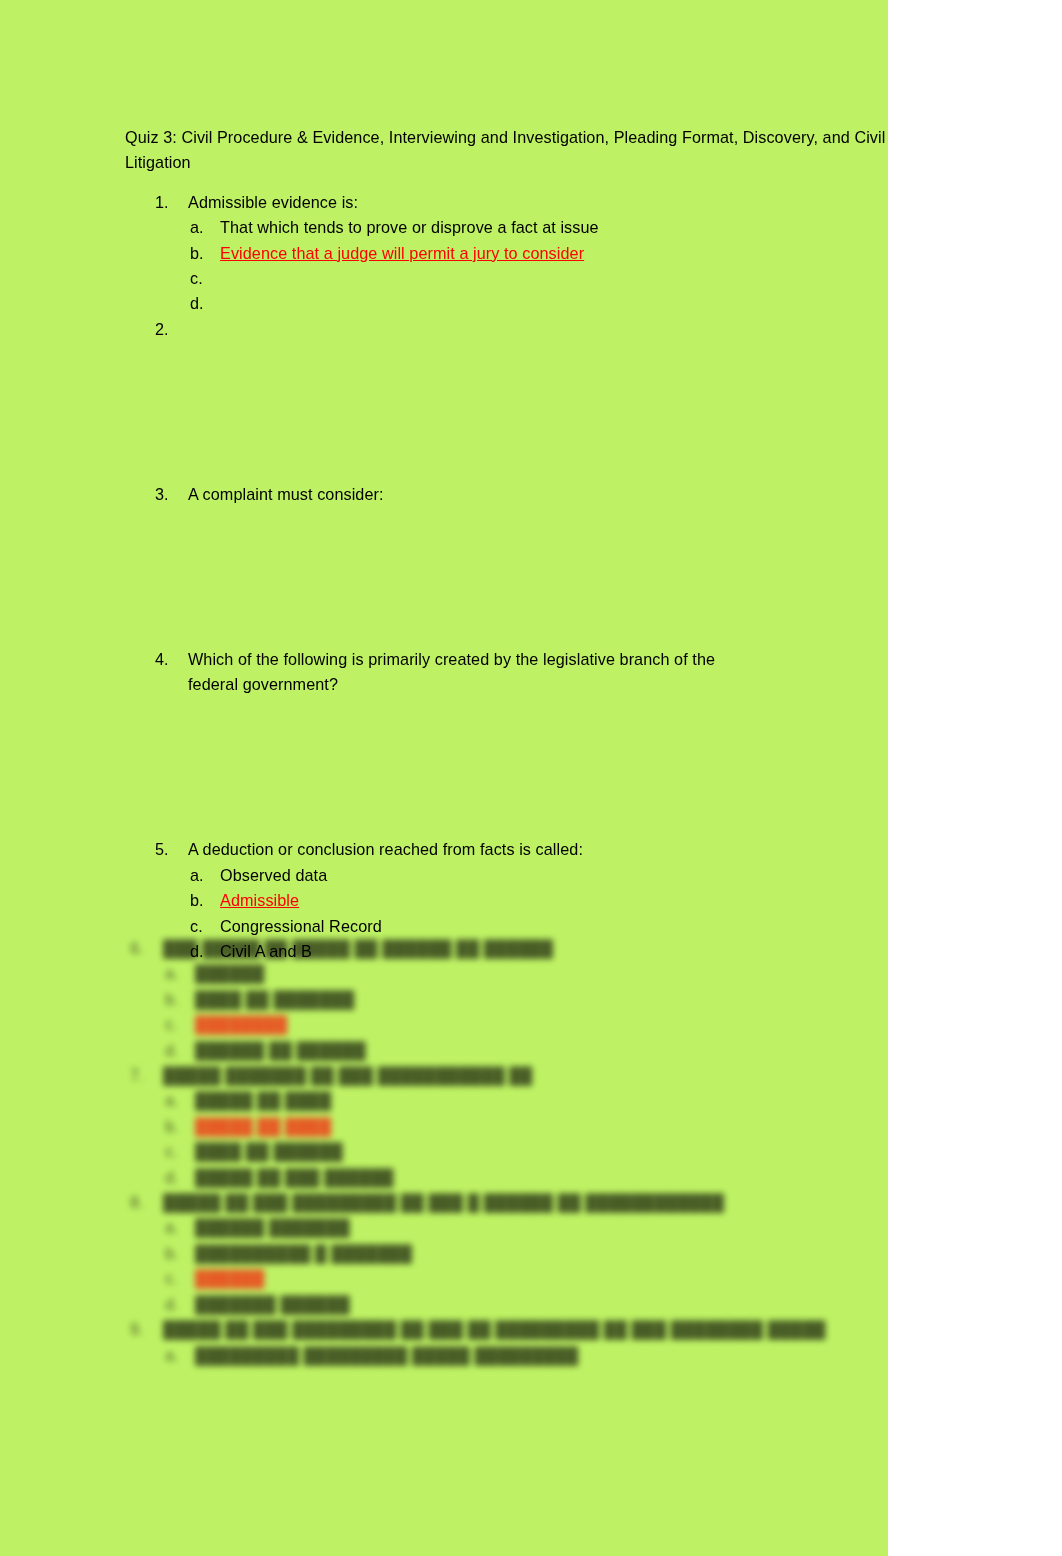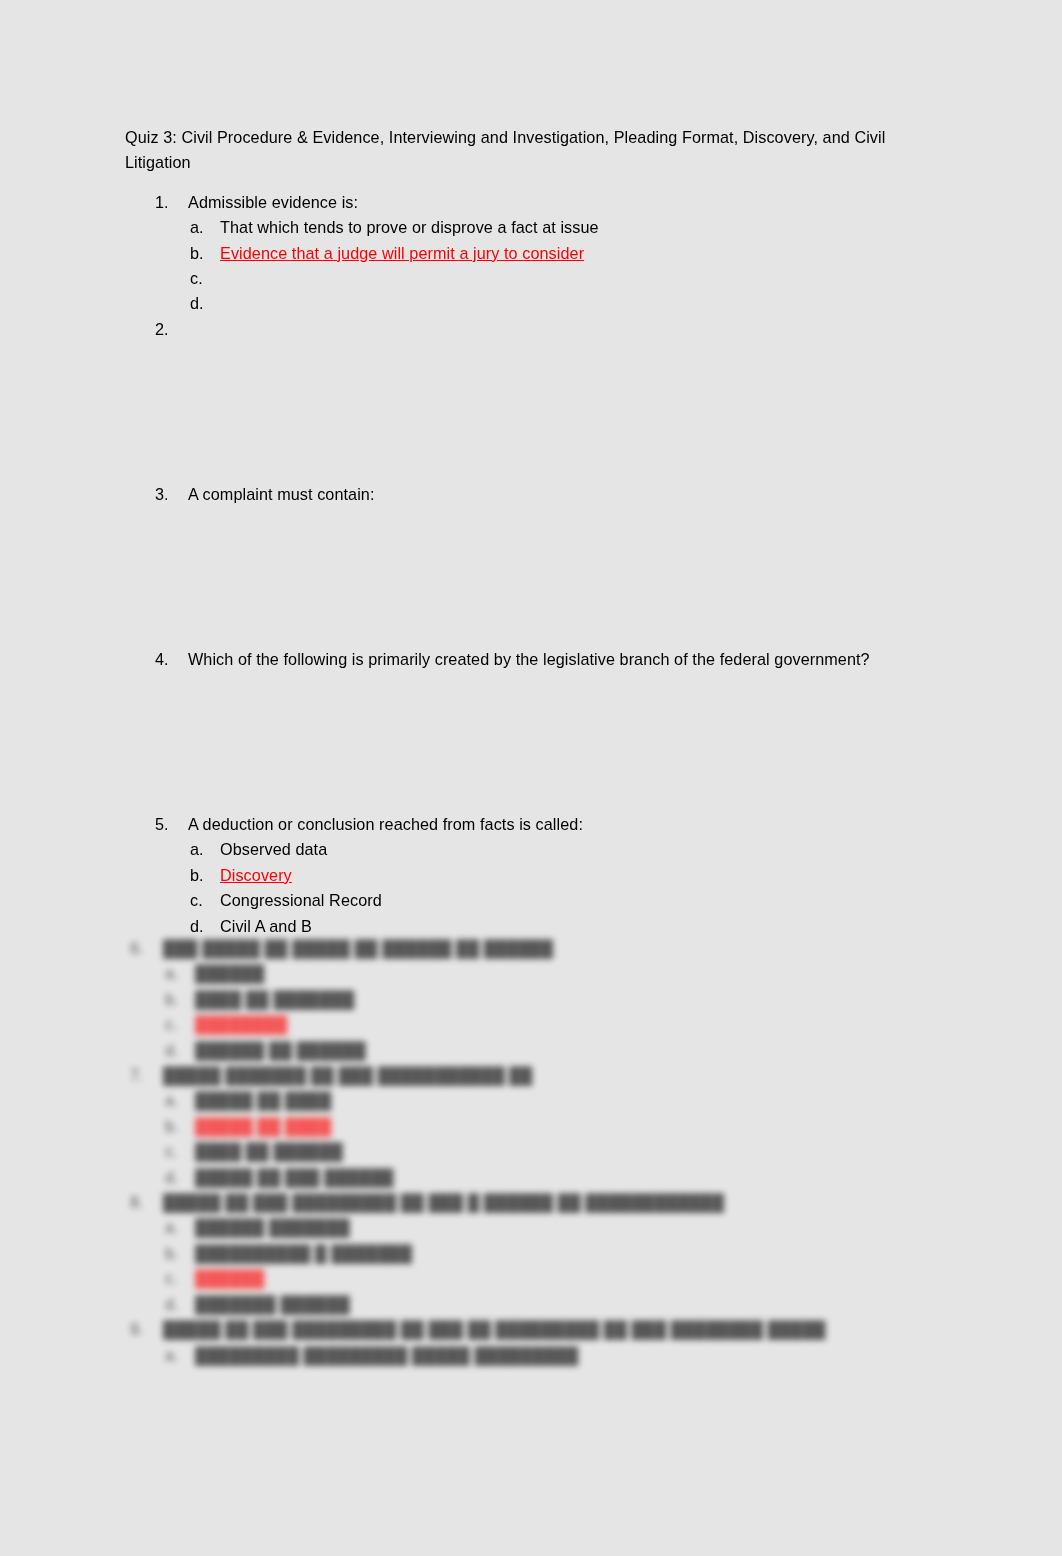--- a/index.html
+++ b/index.html
@@ -12,23 +12,23 @@
 
   body {
     font-family: "Liberation Sans", sans-serif;
     color: #000000;
     position: relative;
     overflow: hidden;
   }
 
   .page {
     position: relative;
-    width: 1062px;
+    width: 888px;
     height: 1556px;
-    background: #e5e5e5;
+    background: #bef264;
     padding: 125px 125px 0 125px;
   }
 
   
   .doc-title {
     font-size: 16.2px;
     line-height: 25.4px;
     color: #000000;
     width: 806px;
     letter-spacing: 0.005em;
@@ -148,42 +148,42 @@
 
     <div class="question">
       <div class="q-head">
         <span class="q-num">2.</span>
       </div>
       <div class="answer-gap"></div>
     </div>
 
     <div class="question">
       <div class="q-head">
-        <span class="q-num">3.</span><span class="q-text">A complaint must contain:</span>
+        <span class="q-num">3.</span><span class="q-text">A complaint must consider:</span>
       </div>
       <div class="answer-gap-2"></div>
     </div>
 
     <div class="question">
       <div class="q-head">
         <span class="q-num">4.</span><span class="q-text">Which of the following is primarily created by the legislative branch of the federal government?</span>
       </div>
       <div class="answer-gap-3"></div>
     </div>
 
     <div class="question">
       <div class="q-head">
         <span class="q-num">5.</span><span class="q-text">A deduction or conclusion reached from facts is called:</span>
       </div>
       <div class="answers">
         <div class="answer">
           <span class="a-letter">a.</span><span class="a-text">Observed data</span>
         </div>
         <div class="answer correct">
-          <span class="a-letter">b.</span><span class="a-text">Discovery</span>
+          <span class="a-letter">b.</span><span class="a-text">Admissible</span>
         </div>
         <div class="answer">
           <span class="a-letter">c.</span><span class="a-text">Congressional Record</span>
         </div>
         <div class="answer">
           <span class="a-letter">d.</span><span class="a-text">Civil A and B</span>
         </div>
       </div>
     </div>
 

